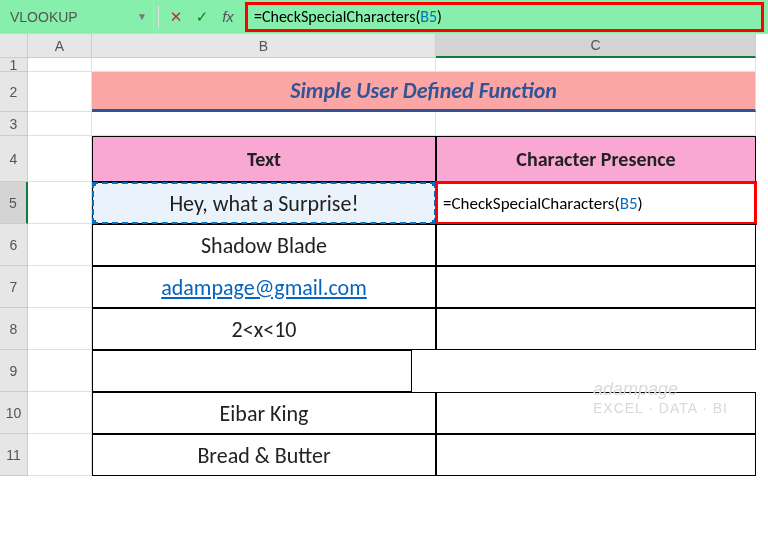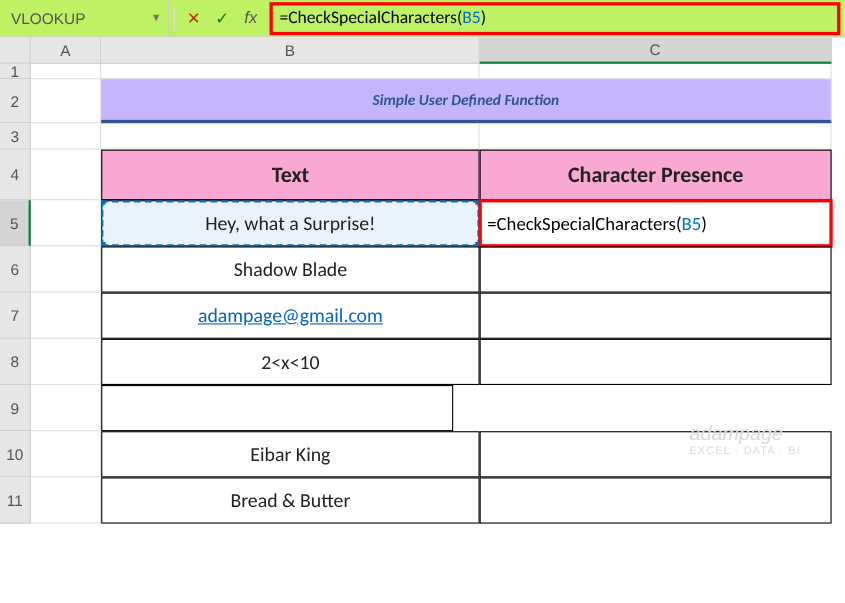--- a/index.html
+++ b/index.html
@@ -10,21 +10,21 @@
       height: 548px;
       overflow: hidden;
       font-size: 14px;
       color: #222;
     }
     .formula-bar {
       display: flex;
       align-items: center;
       height: 34px;
       border-bottom: 1px solid #d0d0d0;
-      background: #bef264;
+      background: #86efac;
     }
     .name-box-wrap {
       display: flex;
       align-items: center;
       width: 154px;
       height: 100%;
       border-right: 1px solid #d0d0d0;
       padding: 0 6px 0 10px;
     }
     .name-box {
@@ -121,37 +121,37 @@
     .colA { width: 64px; }
     .colB { width: 344px; }
     .colC { width: 320px; }
     .r1 { height: 14px; }
     .r2 { height: 40px; }
     .r3 { height: 24px; }
     .rS { height: 42px; }
     .rH { height: 46px; }
 
     .title-cell {
-      background: #c4b5fd;
+      background: #fca5a5;
       font-style: italic;
       font-weight: 600;
-      font-size: 14px;
+      font-size: 22px;
       color: #305496;
       border-bottom: 3px solid #305496;
     }
     .header-cell {
       background: #f9a8d4;
       font-weight: 700;
       font-size: 20px;
       color: #222;
       border: 1px solid #000 !important;
     }
     .data-cell {
       border: 1px solid #000 !important;
-      font-size: 18px;
+      font-size: 22px;
       color: #222;
     }
     .link { color: #0563c1; text-decoration: underline; }
     .active-cell-outline {
       outline: 3px solid #ff0000;
       outline-offset: -2px;
       justify-content: flex-start;
       padding-left: 6px;
       color: #000;
       font-size: 17px;
@@ -165,21 +165,21 @@
     .rh-tl{top:-3px;left:-3px;} .rh-tr{top:-3px;right:-3px;} .rh-bl{bottom:-3px;left:-3px;} .rh-br{bottom:-3px;right:-3px;}
     .watermark {
       position: absolute;
       right: 40px;
       bottom: 60px;
       font-size: 18px;
       color: #d9d9d9;
       font-style: italic;
       pointer-events: none;
     }
-    .watermark small { display:block; font-size:10px; letter-spacing:1px; font-style:normal; }
+    .watermark small { display:block; font-size:14px; letter-spacing:1px; font-style:normal; }
     .top-section { display:flex; flex-direction:column; flex:1;}
   </style>
 </head>
 <body>
 
 <div class="formula-bar">
   <div class="name-box-wrap">
     <span class="name-box">VLOOKUP</span>
     <span class="dd-icon">▼</span>
   </div>

